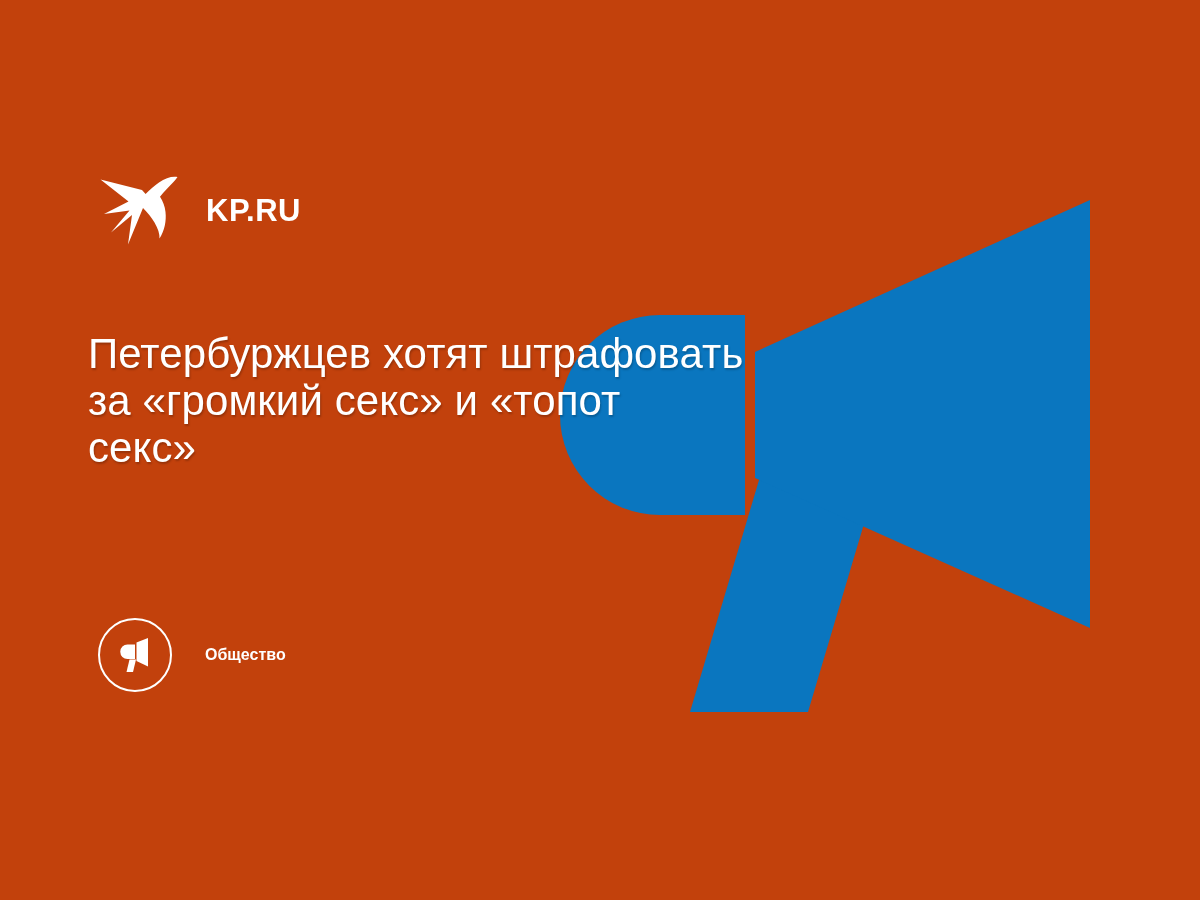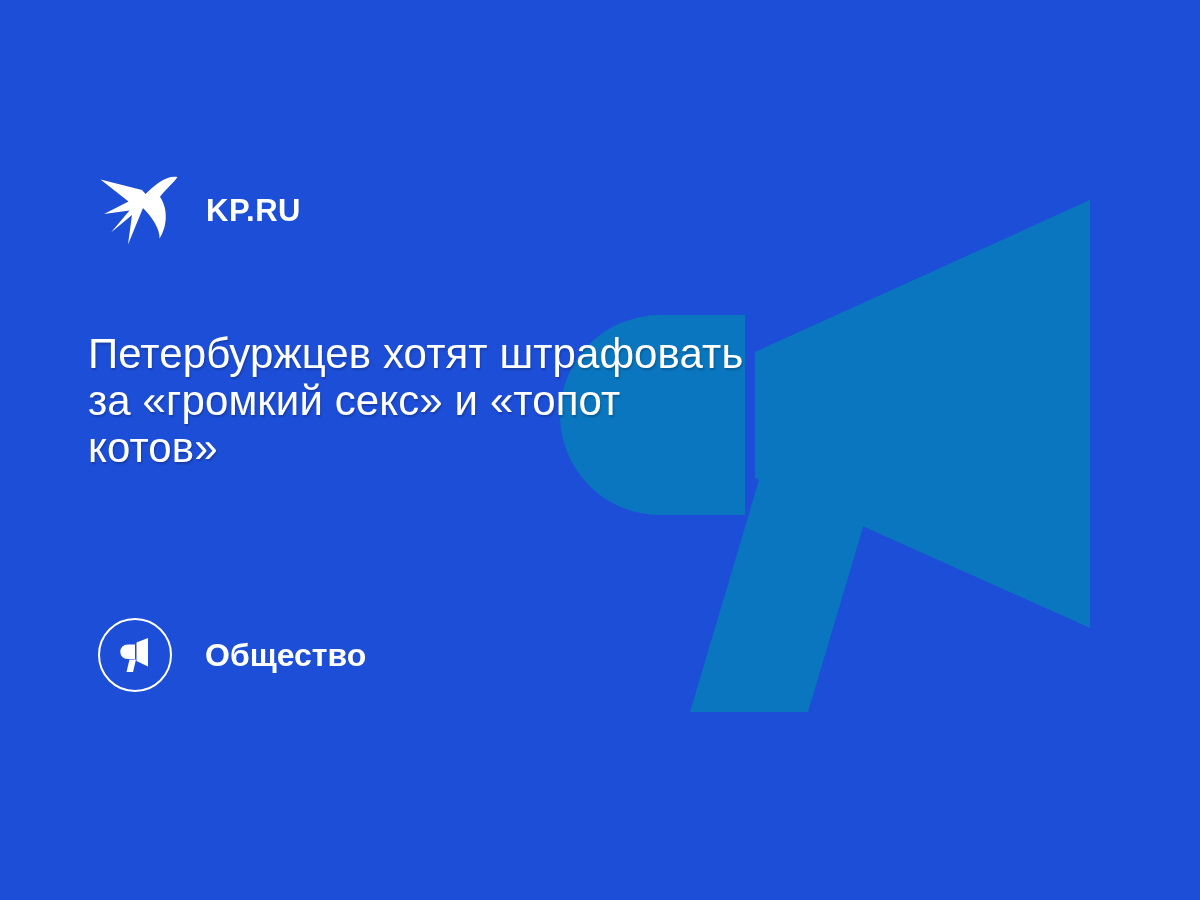--- a/index.html
+++ b/index.html
@@ -102,31 +102,31 @@
     border:2px solid #ffffff;
     border-radius:50%;
     display:flex;
     align-items:center;
     justify-content:center;
     flex:0 0 auto;
   }
   #category-circle svg { display:block; }
   #category-label {
     color:#ffffff;
-    font-size:32px;
+    font-size:16px;
     font-weight:600;
     margin-left:33px;
     line-height:1;
     white-space:nowrap;
   }
 </style>
 </head>
 <body style="background: rgb(11, 133, 207);">
 
-<div id="card" style="background: #1d4ed8;">
+<div id="card" style="background: #c2410c;">
 
   <svg id="watermark" viewBox="0 0 1200 900" xmlns="http://www.w3.org/2000/svg" aria-hidden="true">
     <g class="wm-shape" fill="#0a76bf">
 
       <path d="M 762 470 L 880 470 L 808 712 L 690 712 Z"></path>
 
       <path d="M 755 352 L 1090 200 L 1090 628 L 755 478 Z"></path>
 
       <path d="M 745 315 L 745 515 L 660 515
                A 100 100 0 0 1 660 315 Z"></path>
@@ -158,21 +158,21 @@
                    C 66.0 18.0 70.5 13.0 75.0 8.6
                    C 76.8 6.8 78.3 4.8 79.5 3.0 Z"></path>
         </g>
       </svg>
       <span id="brand-name">KP.RU</span>
     </div>
 
     <h1 id="headline">
       <span class="hl-line">Петербуржцев хотят штрафовать</span>
       <span class="hl-line">за «громкий секс» и «топот</span>
-      <span class="hl-line">котов»</span>
+      <span class="hl-line">секс»</span>
     </h1>
 
     <div id="category">
       <span id="category-circle">
         <svg width="40" height="40" viewBox="0 0 40 40" xmlns="http://www.w3.org/2000/svg" aria-hidden="true">
           <g fill="#ffffff">
 
             <path d="M 21.5 7.5 L 33.0 3.0 L 33.0 31.5 L 21.5 26.0 Z"></path>
 
             <path d="M 20.0 9.5 L 20.0 24.0 L 12.5 24.0

